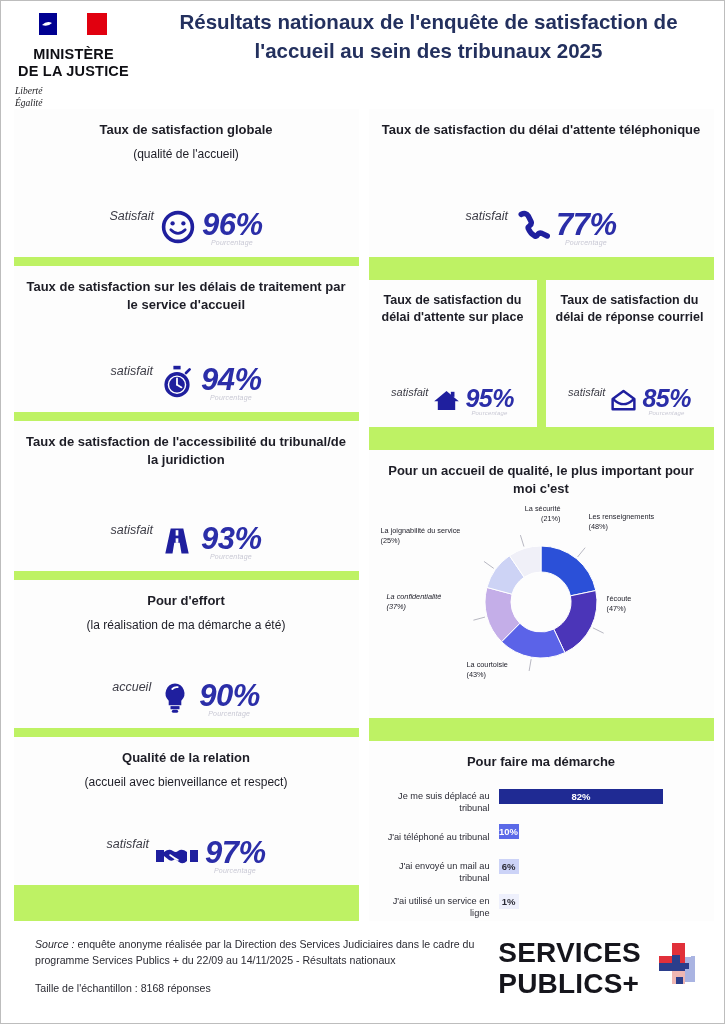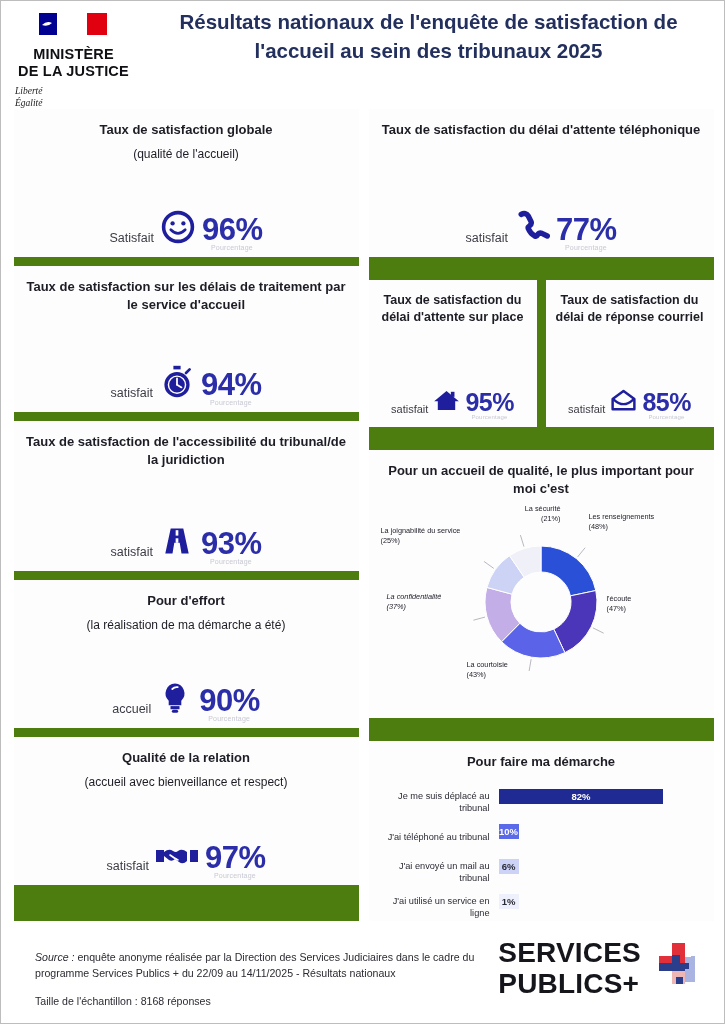--- a/index.html
+++ b/index.html
@@ -36,42 +36,42 @@
     position: absolute; left: 140px; top: 6px; width: 575px;
     text-align: center; font-size: 20.5px; font-weight: bold;
     color: #23305e; line-height: 1.42;
   }
 
   
   .columns {
     position: absolute; left: 0; top: 108px; width: 725px; height: 812px;
     display: flex; justify-content: center; gap: 10px;
   }
-  .col { width: 345px; background: #4d7c0f; padding: 0; }
+  .col { width: 345px; background: #bef264; padding: 0; }
   .col-left  { display: flex; flex-direction: column; gap: 9px; }
   .col-right { display: flex; flex-direction: column; gap: 23px; }
 
   .card {
     background: #fdfdfd; width: 100%;
     display: flex; flex-direction: column; align-items: center;
     padding: 12px 10px;
   }
   .card-title {
     font-size: 13px; font-weight: bold; color: #1d1d26;
     text-align: center; line-height: 1.38;
   }
   .card-sub {
     font-size: 12px; color: #1d1d26; text-align: center;
     margin-top: 7px; line-height: 1.35;
   }
 
   
   .stat {
-    display: flex; align-items: flex-end; justify-content: center;
-    gap: 6px; margin-top: auto; padding-top: 14px; position: relative;
+    display: flex; align-items: flex-start; justify-content: center;
+    gap: 6px; margin-top: auto; padding-top: 14px; position: relative; font-style: italic;
   }
   .stat-label { font-size: 12.5px; color: #3c3c46; }
   .stat-icon { width: 36px; height: 36px; flex: 0 0 auto; }
   .stat-valuewrap { position: relative; }
   .stat-value {
     font-size: 31px; font-weight: bold; color: #2b2ea8;
     line-height: 1; letter-spacing: -.5px;
   }
   .stat-unit {
     position: absolute; left: 9px; top: 30px;
@@ -113,21 +113,21 @@
     height: 15px; display: flex; align-items: center;
     justify-content: center; min-width: 20px;
   }
   .bar-val { font-size: 9.5px; font-weight: bold; }
 
   
   .footer {
     position: absolute; left: 0; top: 920px; width: 725px; height: 103px;
     display: flex; align-items: flex-start; padding: 16px 14px 0 34px;
   }
-  .source-block { flex: 1; margin-top: 13px; }
+  .source-block { flex: 1; }
   .source-line {
     font-size: 10.6px; color: #2b2b33; line-height: 1.5;
   }
   .source-line .src-em { font-style: italic; }
   .sample-line { font-size: 10.6px; color: #2b2b33; margin-top: 13px; }
   .sp-logo { display: flex; align-items: center; gap: 9px; padding-right: 8px; }
   .sp-text {
     font-size: 28px; font-weight: bold; color: #15151c;
     line-height: 1.12; letter-spacing: .2px;
   }

